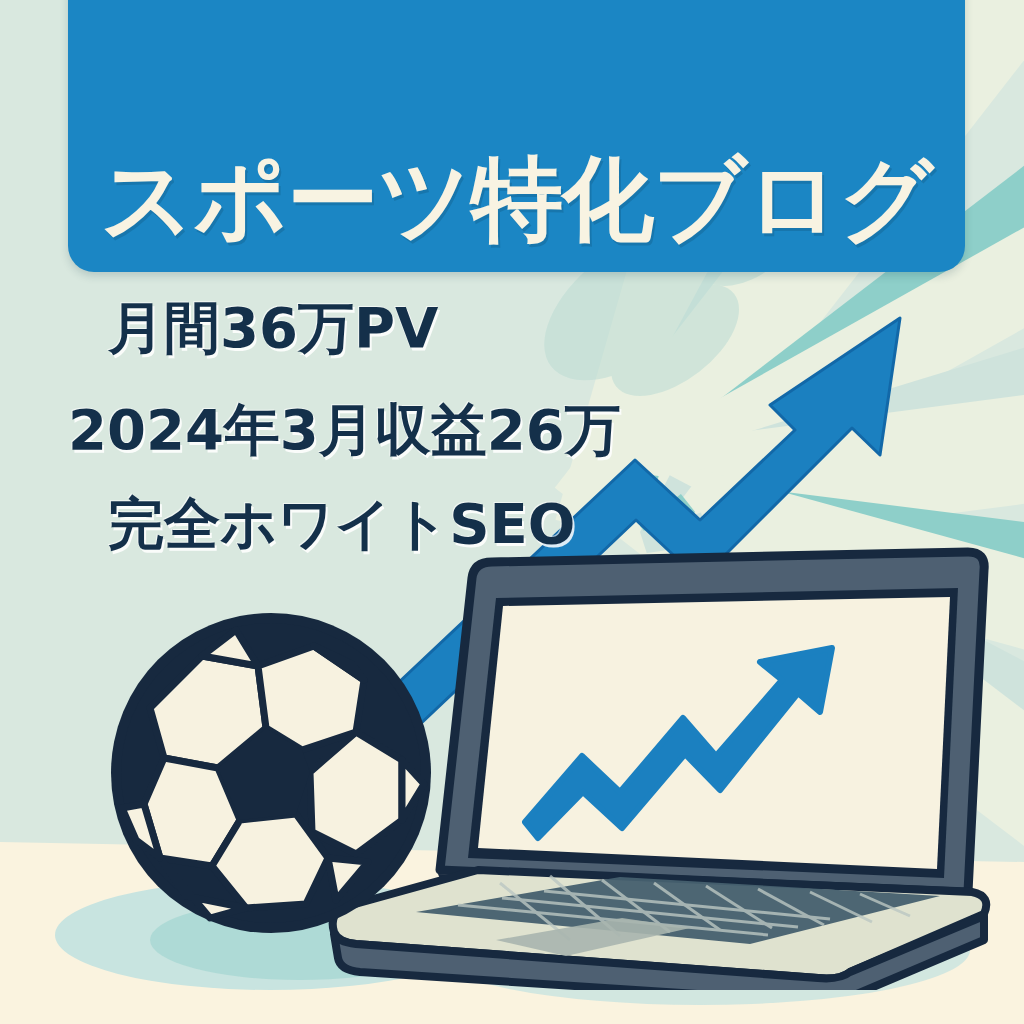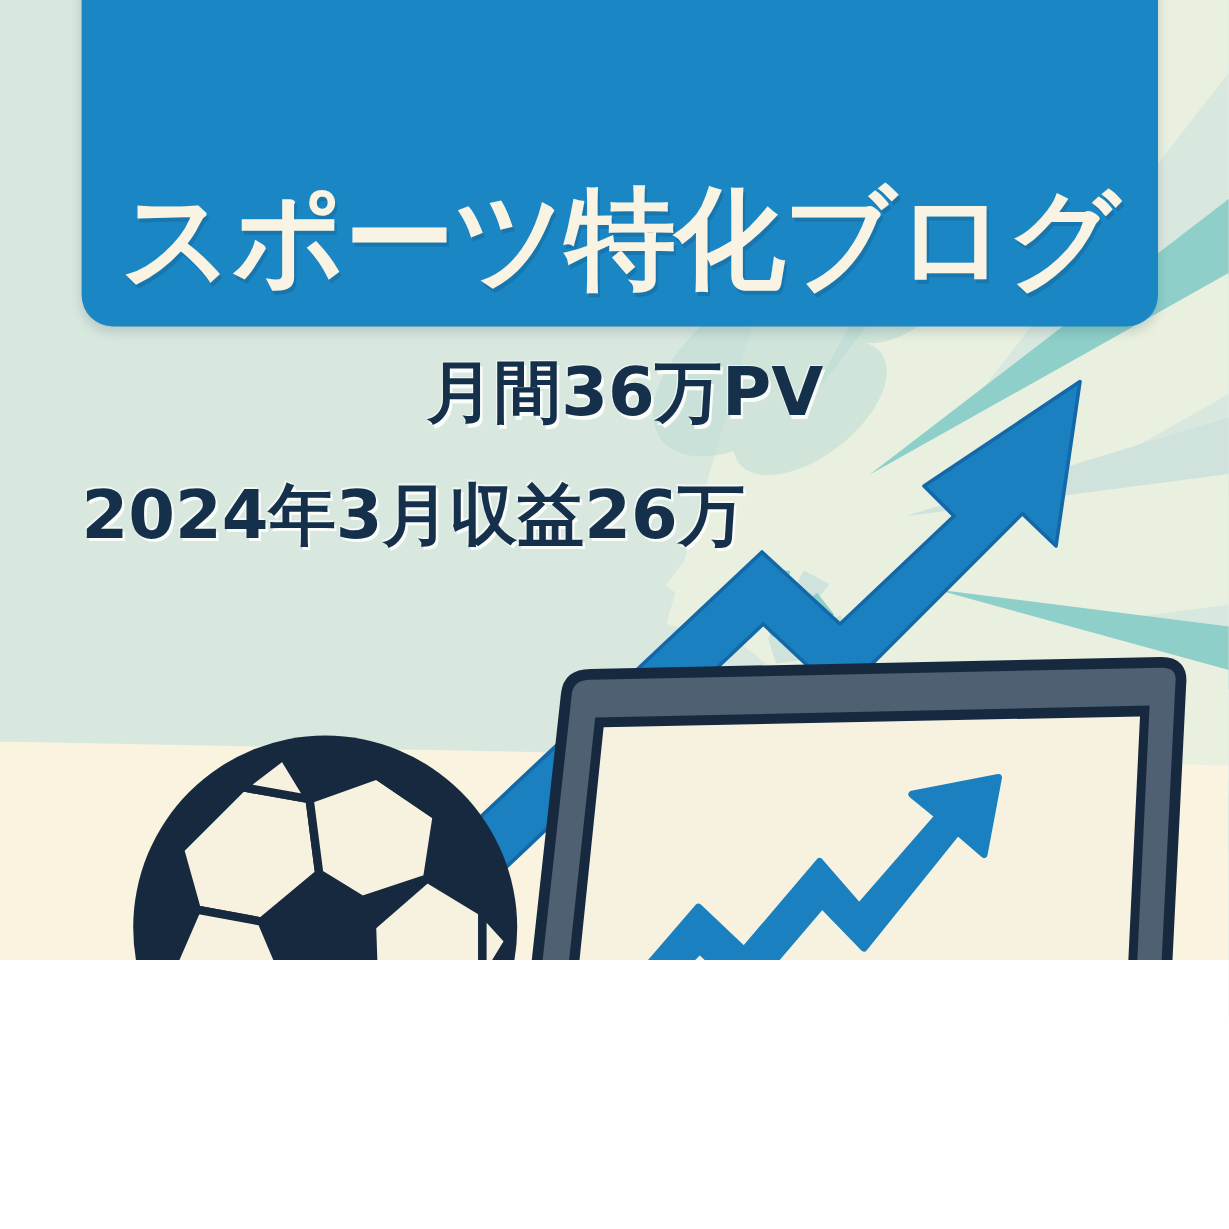--- a/index.html
+++ b/index.html
@@ -3,21 +3,21 @@
 <meta charset="utf-8">
 <style>
   html, body {
     margin: 0;
     padding: 0;
     background: #ffffff;
   }
   #poster {
     position: relative;
     width: 1024px;
-    height: 800px;
+    height: 1024px;
     overflow: hidden;
     font-family: "DejaVu Sans", "Liberation Sans", sans-serif;
     background: #cfe3dc;
   }
 
   
   .bg-base {
     position: absolute;
     inset: 0;
     background: #d9e8df;
@@ -109,21 +109,21 @@
     width: 620px;
   }
   .stat-line {
     color: #14304a;
     font-size: 56px;
     font-weight: 700;
     line-height: 1.0;
     white-space: nowrap;
     text-shadow: 2px 3px 0 rgba(255,255,255,.85), -1px -1px 0 rgba(255,255,255,.6);
   }
-  .stat-line.l1 { margin-left: 42px; margin-bottom: 46px; text-align: right; }
+  .stat-line.l1 { margin-left: 42px; margin-bottom: 46px; }
   .stat-line.l2 { margin-left: 2px;  margin-bottom: 38px; margin-top: 36px; }
   .stat-line.l3 { margin-left: 42px; }
 
   
   .ball-wrap {
     position: absolute;
     left: 106px;
     top: 608px;
     width: 330px;
     height: 330px;
@@ -180,20 +180,21 @@
     </g>
   </svg>
 
   <div class="banner">
     <div class="banner-line">スポーツ特化ブログ</div>
   </div>
 
   <div class="stats">
     <div class="stat-line l1">月間36万PV</div>
     <div class="stat-line l2">2024年3月収益26万</div>
+    <div class="stat-line l3">完全ホワイトSEO</div>
   </div>
 
   <div class="laptop-wrap">
     <svg width="690" height="450" viewBox="0 0 690 450">
 
       <path d="M 120 330 L 152 38 Q 154 22 172 22 L 648 12 Q 666 12 664 30 L 648 352 Z" fill="#4e6072" stroke="#17293f" stroke-width="9" stroke-linejoin="round"></path>
       <path d="M 148 318 L 176 58 L 638 48 L 624 338 Z" fill="#17293f"></path>
 
       <path d="M 158 308 L 183 66 L 630 57 L 617 329 Z" fill="#f7f2e0"></path>
 

